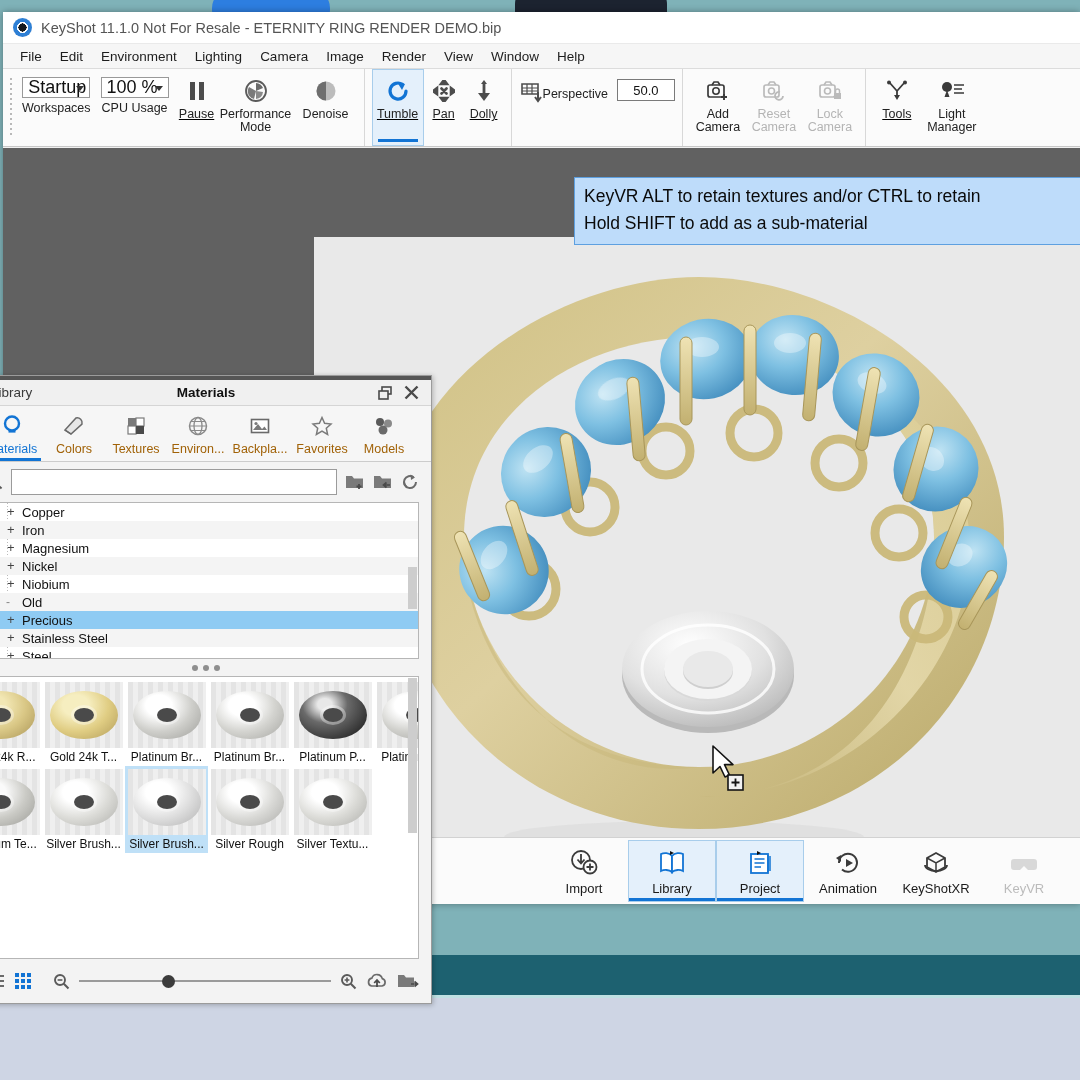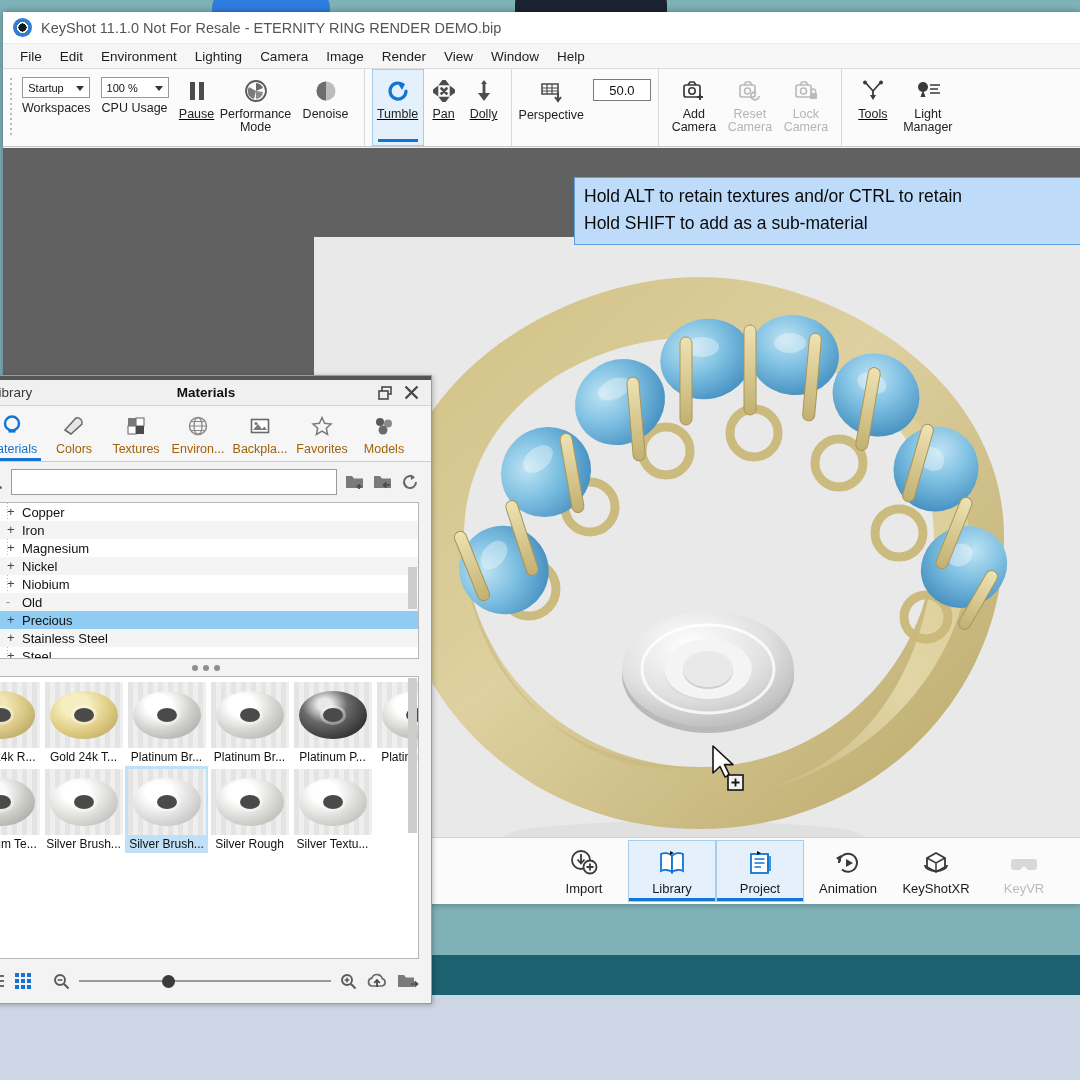--- a/index.html
+++ b/index.html
@@ -93,21 +93,21 @@
     margin-top: 4px; white-space: pre-line;
   }
   .tb-btn.disabled .tb-lbl { color: #b4b4b4; }
   .tb-btn.disabled .tb-ico { opacity: .33; }
 
   .tb-field-col {
     display: flex; flex-direction: column; align-items: center; padding-top: 8px;
   }
   .combo {
     width: 68px; height: 21px; border: 1px solid #999; background: #fff;
-    display: flex; align-items: center; font-size: 11px; color: #111;
+    display: flex; align-items: center; font-size: 18px; color: #111;
     padding-left: 5px; position: relative;
   }
   .combo .caret {
     position: absolute; right: 5px; top: 8px;
     border-left: 4px solid transparent; border-right: 4px solid transparent;
     border-top: 5px solid #333;
   }
   .numfield {
     width: 58px; height: 22px; border: 1px solid #7a7a7a; background: #fff;
     font-size: 13px; color: #111; display: flex; align-items: center;
@@ -399,21 +399,21 @@
             <rect x="8.6" y="3" width="2.8" height="11" fill="#4c4c4c"></rect>
             <path d="M10 21 L4 13 H16 Z" fill="#4c4c4c"></path>
           </svg>
         </div>
         <div class="tb-lbl">Dolly</div>
       </div>
     </div>
 
     <div class="tb-group">
       <div class="tb-field-col" style="flex-direction:row; align-items:flex-start; gap:9px; padding-top:10px;">
-        <div style="display:flex;flex-direction:column;align-items:center;">
+        <div style="display:flex;flex-direction:row;align-items:center;">
           <div class="tb-ico">
             <svg width="24" height="22" viewBox="0 0 24 22">
               <path d="M3 3 H19 V13 H3 Z" fill="none" stroke="#4c4c4c" stroke-width="1.6"></path>
               <path d="M3 7 H19 M3 10 H19 M8 3 V13 M13 3 V13" stroke="#4c4c4c" stroke-width="1.2"></path>
               <path d="M19 11 L19 19 M16 16 L19 20 L22 16" stroke="#4c4c4c" stroke-width="2" fill="none"></path>
             </svg>
           </div>
           <div class="tb-lbl">Perspective</div>
         </div>
         <div class="numfield">50.0</div>
@@ -593,21 +593,21 @@
             <ellipse cx="89" cy="64" rx="44" ry="30" fill="#d9d9d9"></ellipse>
             <ellipse cx="89" cy="62" rx="44" ry="30" fill="#f4f4f4"></ellipse>
             <ellipse cx="89" cy="64" rx="25" ry="18" fill="#cfcfcf"></ellipse>
             <ellipse cx="89" cy="62" rx="25" ry="18" fill="#e9e9e9"></ellipse>
           </svg>
         </div>
       </div>
     </div>
 
     <div id="tooltip">
-      <div>Hold ALT to retain textures and/or CTRL to retain</div>
+      <div>KeyVR ALT to retain textures and/or CTRL to retain</div>
       <div>Hold SHIFT to add as a sub-material</div>
     </div>
 
     <div id="drag-cursor">
       <svg width="40" height="46" viewBox="0 0 40 46">
         <path d="M2 1 L2 28 L9 21.5 L14 32 L18.5 30 L13.5 19.6 L22 19.6 Z" fill="#ffffff" stroke="#141414" stroke-width="1.6" stroke-linejoin="round"></path>
         <rect x="17" y="30" width="15" height="15" fill="#f2f2f2" stroke="#141414" stroke-width="1.6"></rect>
         <path d="M24.5 33.5 V41.5 M20.5 37.5 H28.5" stroke="#141414" stroke-width="1.8"></path>
       </svg>
     </div>

